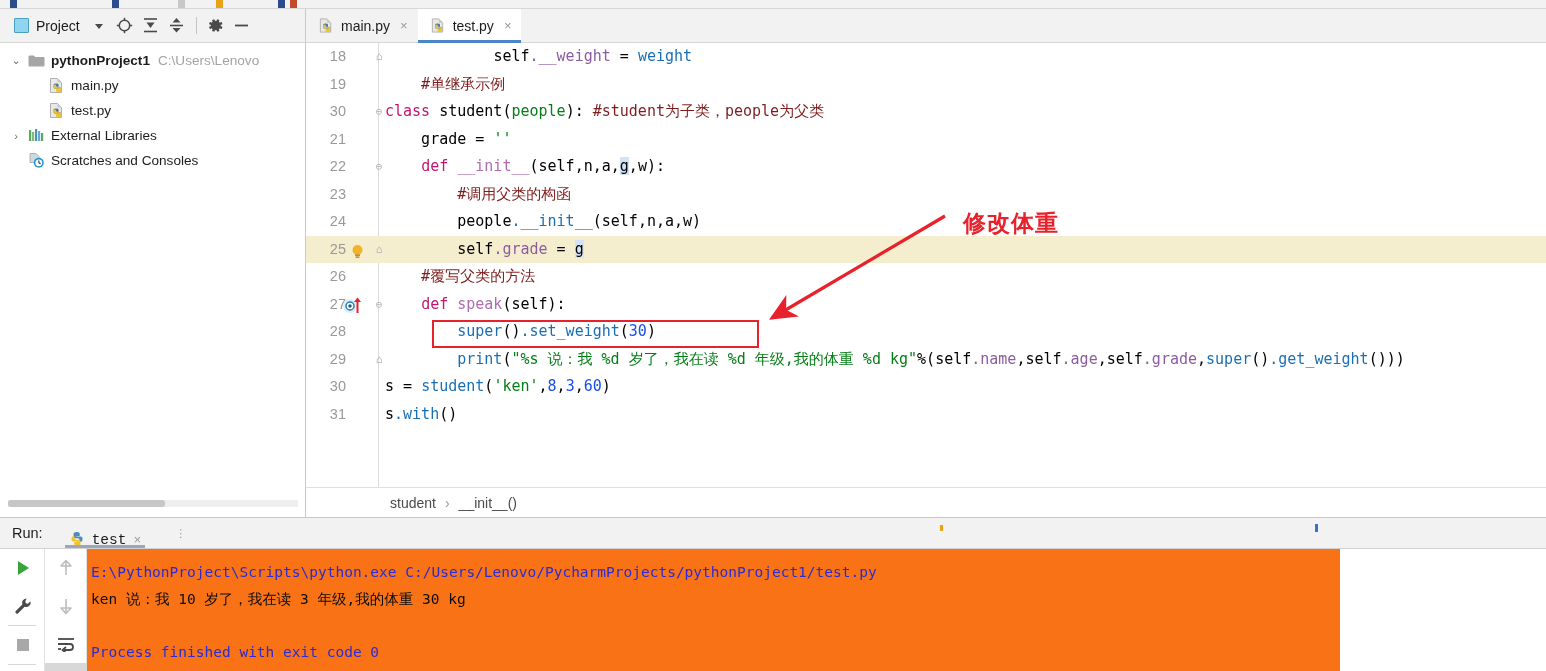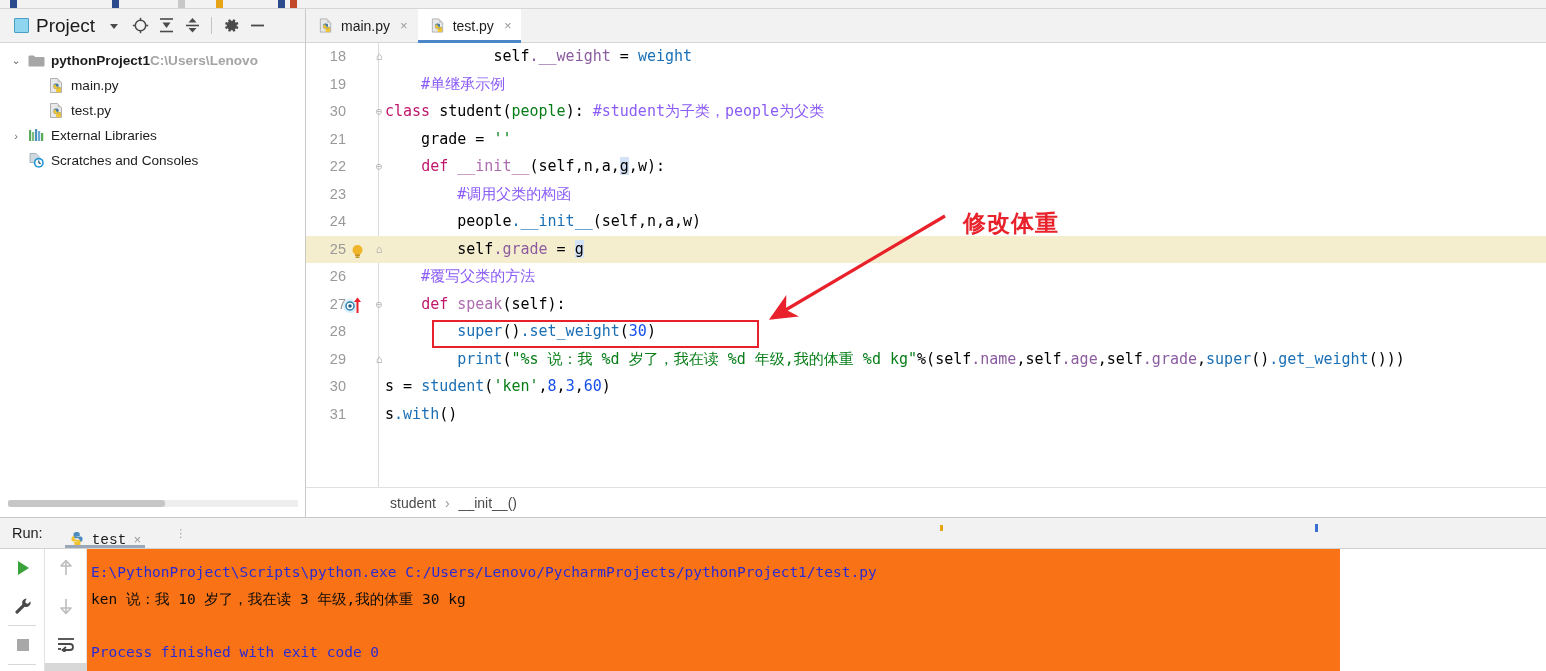--- a/index.html
+++ b/index.html
@@ -29,32 +29,32 @@
     height:34px; background:#f2f2f2; border-bottom:1px solid #d6d6d6;
     display:flex; align-items:center; padding-left:12px; gap:0px;
   }
   .proj-tab {
     display:flex; align-items:center; gap:7px; padding:2px 6px 2px 2px;
   }
   .proj-tab-sq {
     width:15px; height:15px; background:#8fd5f0; border:1px solid #4a9fc4;
     border-radius:1px;
   }
-  .proj-tab-label { font-size:19px; color:#1a1a1a; }
+  .proj-tab-label { font-size:14px; color:#1a1a1a; }
   .tb-icon { width:26px; height:26px; display:flex; align-items:center; justify-content:center; }
   .tb-sep { width:1px; height:17px; background:#c4c4c4; margin:0 6px; }
 
   .proj-tree { padding-top:5px; font-size:13.6px; color:#1c1c1c; }
   .tree-row {
     display:flex; align-items:center; height:25px; padding-left:6px; white-space:nowrap;
   }
   .tree-arrow { width:20px; text-align:center; color:#6e6e6e; font-size:11px; flex:0 0 20px;}
   .tree-ico { width:20px; height:18px; margin-right:5px; flex:0 0 20px; display:flex; align-items:center; justify-content:center;}
   .tree-label-bold { font-weight:bold; }
-  .tree-path { color:#a4a4a4; font-weight:bold; }
+  .tree-path { color:#a4a4a4; margin-left:8px; font-weight:normal; }
   .indent1 { padding-left:46px; }
   .indent-lib { padding-left:6px; }
   .indent-scr { padding-left:26px; }
 
   .proj-hscroll {
     position:absolute; left:8px; bottom:10px; width:157px; height:7px;
     background:#c6c6c6; border-radius:3px;
   }
   .proj-hscroll-track {
     position:absolute; left:8px; bottom:10px; width:290px; height:7px;
@@ -102,21 +102,21 @@
     position:absolute; left:66px; top:0; width:14px; text-align:center;
     color:#b4b4b4; font-size:11px;
   }
 
   
   .k  { color:#c0166c; }      
   .fn { color:#1a6fb4; }      
   .fnd{ color:#b06cb0; }      
   .s  { color:#067d17; }      
   .n  { color:#1750eb; }      
-  .c  { color:#8b5cf6; }      
+  .c  { color:#7f1d1d; }      
   .p  { color:#000000; }      
   .at { color:#8c5ca0; }      
   .sel{ background:#d4e2f5; }
 
   
   .bulb { position:absolute; left:44px; top:6px; width:15px; height:16px; }
   .ovr  { position:absolute; left:36px; top:5px; width:24px; height:17px; }
 
   
   .breadcrumb {

